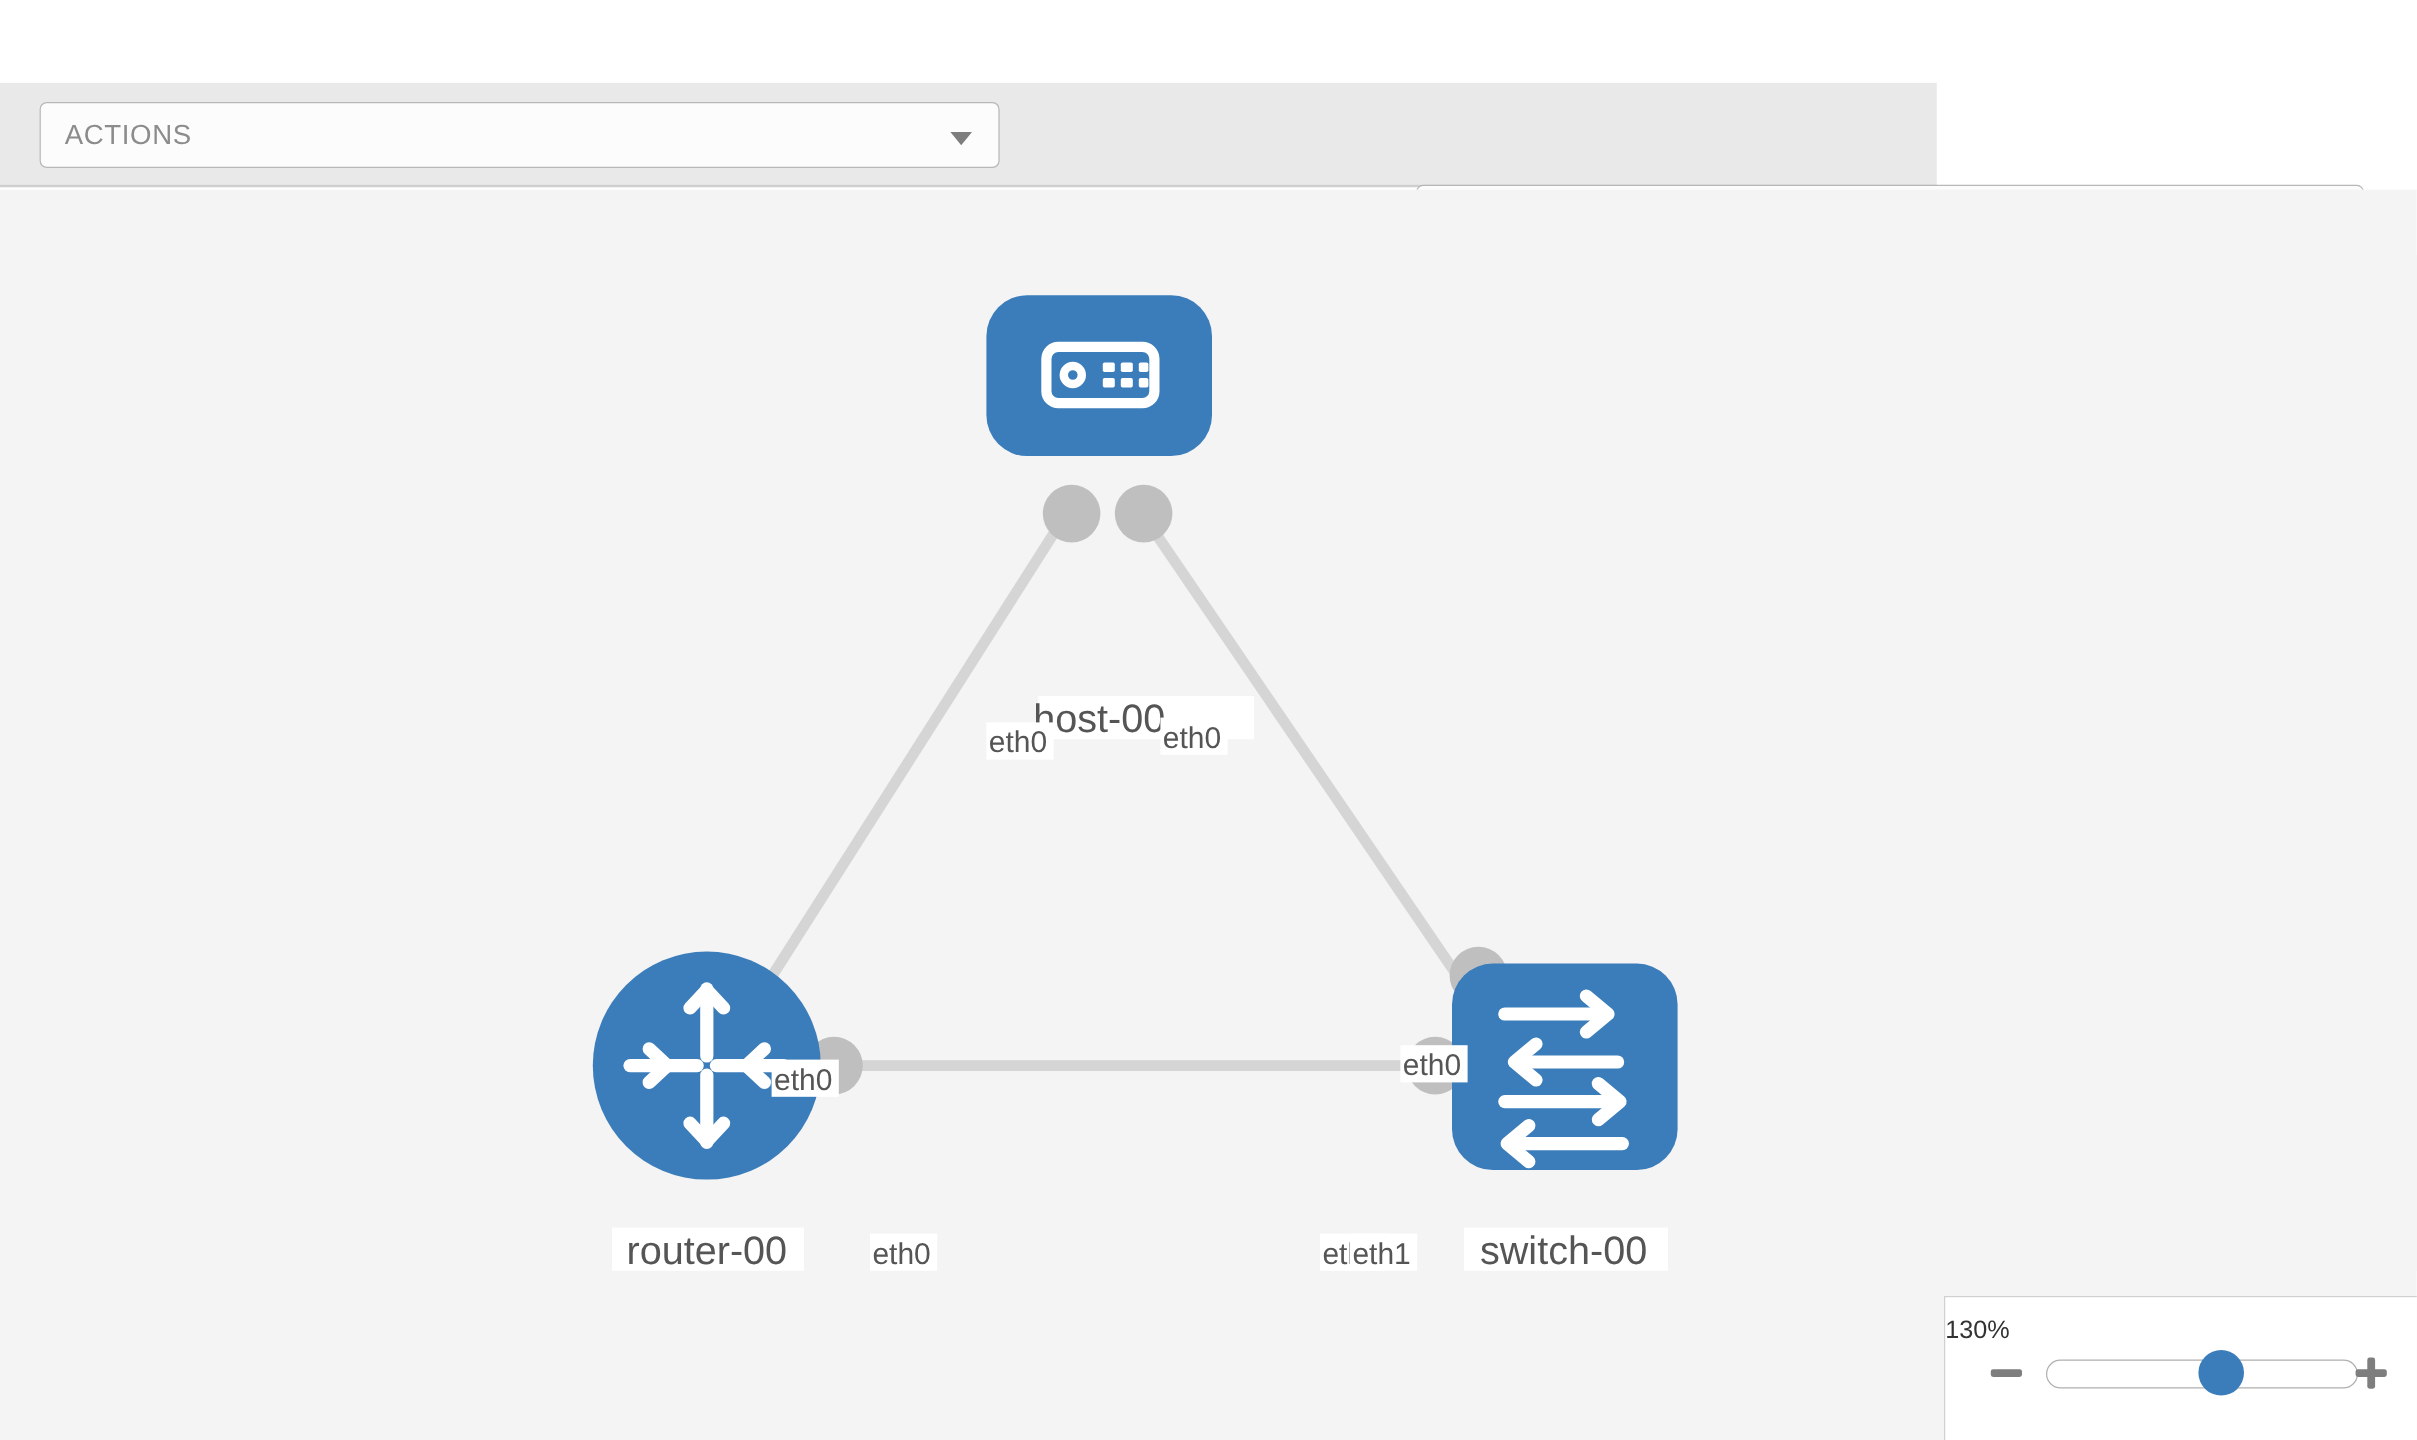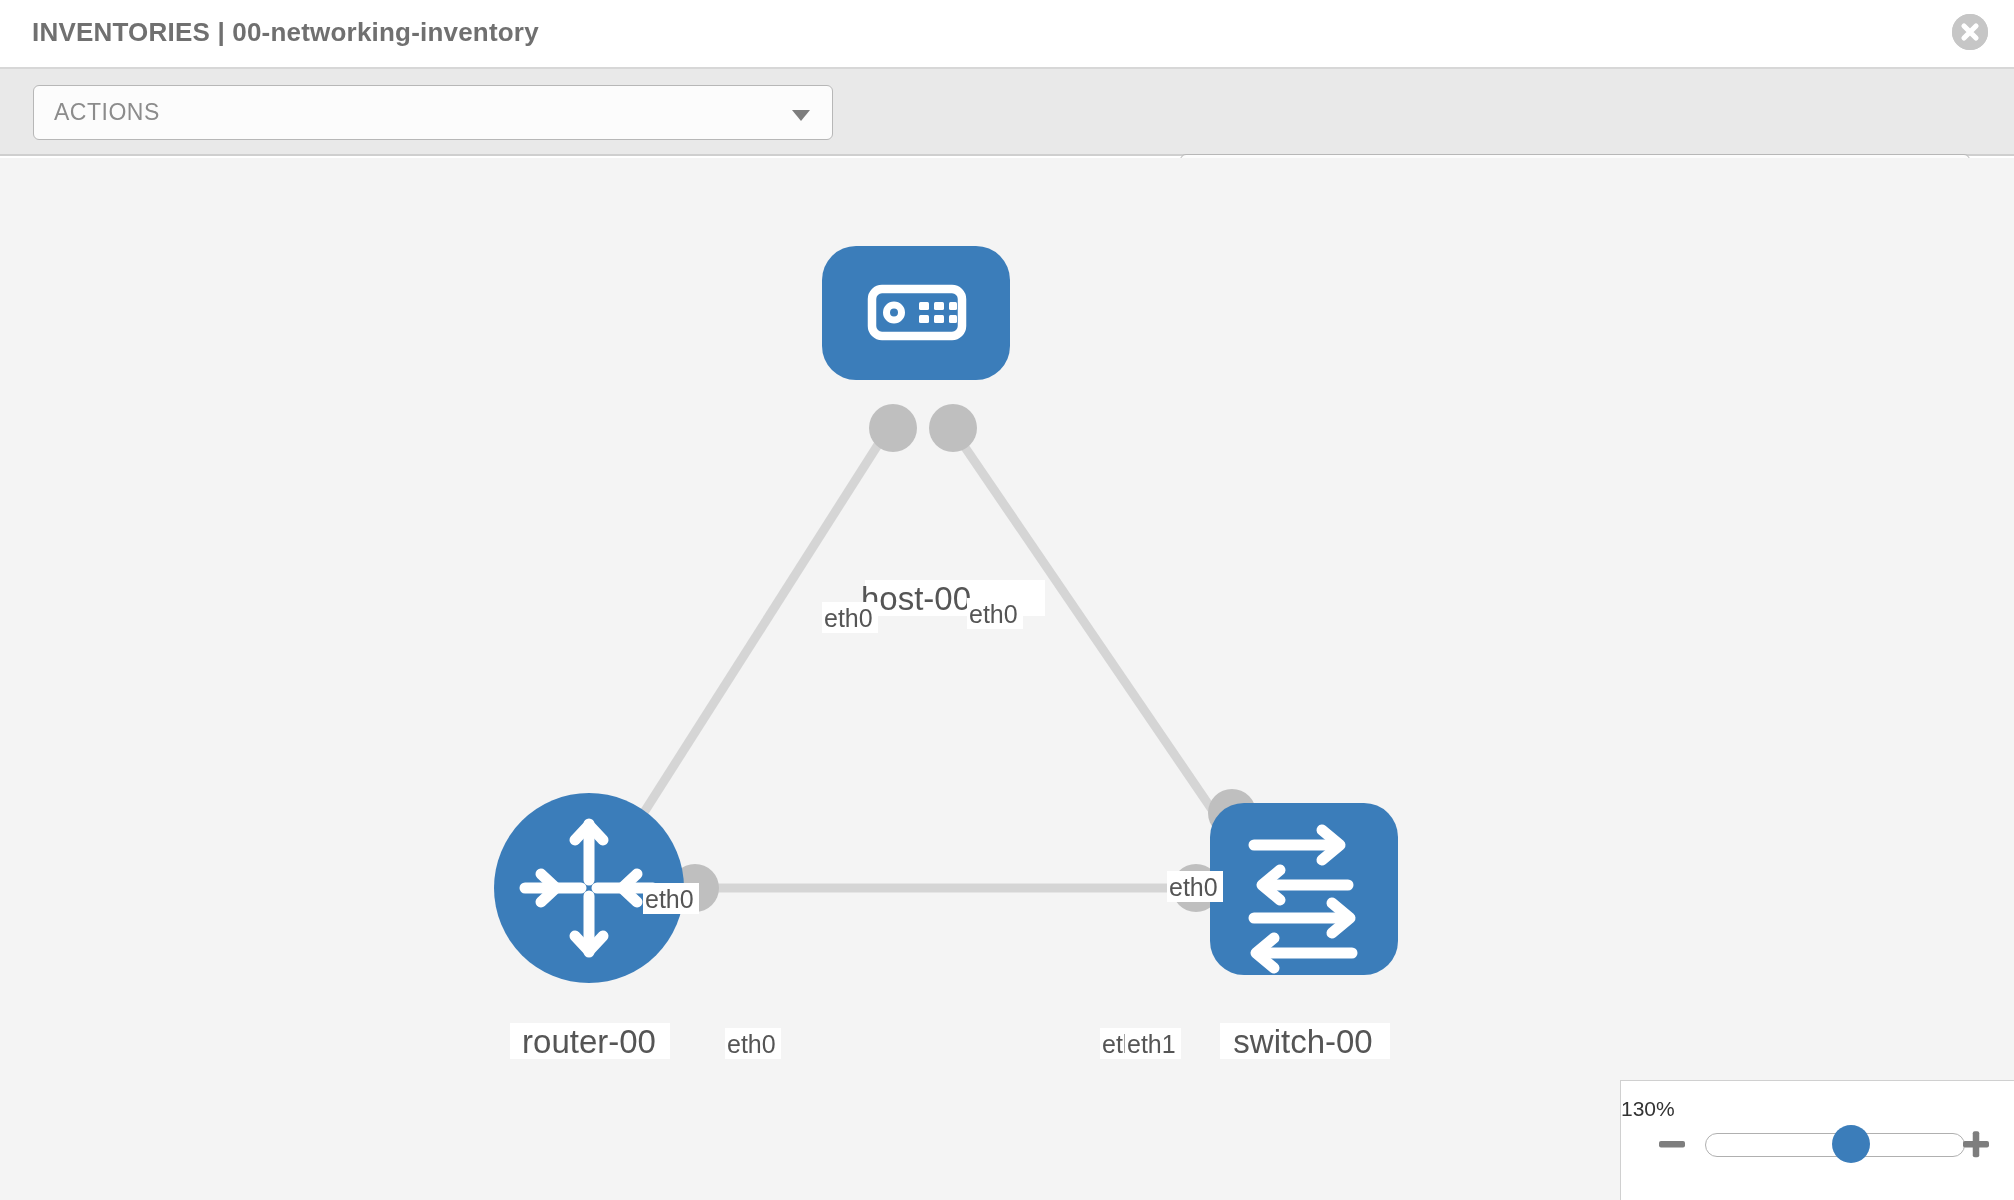--- a/index.html
+++ b/index.html
@@ -43,21 +43,21 @@
     border-radius: 50%;
     background: #c6c6c6;
     cursor: pointer;
   }
   .close-btn svg { display: block; width: 36px; height: 36px; }
 
   
   .toolbar {
     position: absolute;
     left: 0; top: 69px;
-    width: 2014px; height: 87px;
+    width: 1614px; height: 87px;
     background: #e9e9e9;
     border-bottom: 2px solid #cfcfcf;
   }
   .actions-select {
     position: absolute;
     left: 33px; top: 16px;
     width: 800px; height: 55px;
     background: #fcfcfc;
     border: 1px solid #b7b7b7;
     border-radius: 6px;
@@ -158,29 +158,20 @@
     border-radius: 50%;
     background: #3b7dba;
     cursor: grab;
   }
 </style>
 </head>
 <body>
 
 <div id="app">
 
-  <div class="header">
-    <div class="header-title">INVENTORIES | 00-networking-inventory</div>
-    <div class="close-btn">
-      <svg viewBox="0 0 36 36" xmlns="http://www.w3.org/2000/svg">
-        <circle cx="18" cy="18" r="18" fill="#c6c6c6"></circle>
-        <path d="M12 12 L24 24 M24 12 L12 24" stroke="#ffffff" stroke-width="5.2" stroke-linecap="round"></path>
-      </svg>
-    </div>
-  </div>
 
   <div class="toolbar">
 
     <div class="actions-select">
       <span class="actions-label">ACTIONS</span>
       <span class="caret"></span>
     </div>
 
     <div class="tool-icon" id="wrench-btn">
       <svg width="44" height="44" viewBox="0 0 44 44" xmlns="http://www.w3.org/2000/svg">

